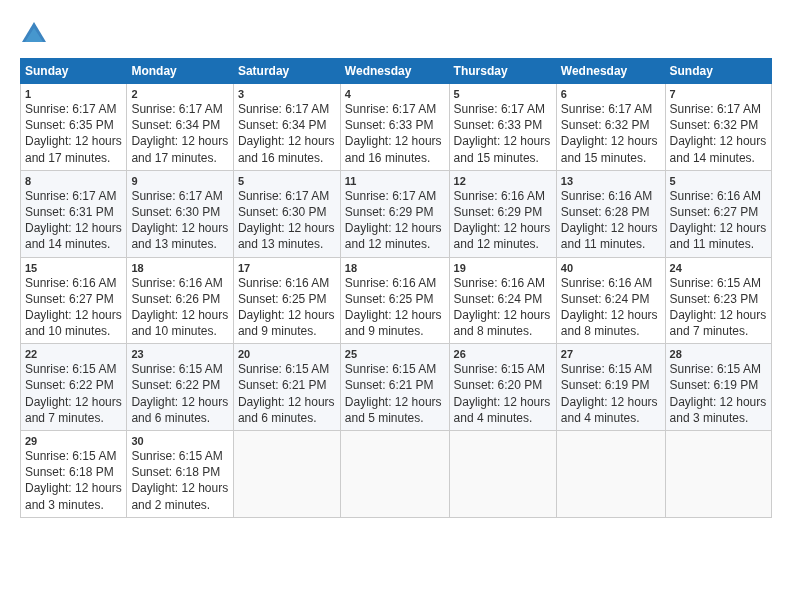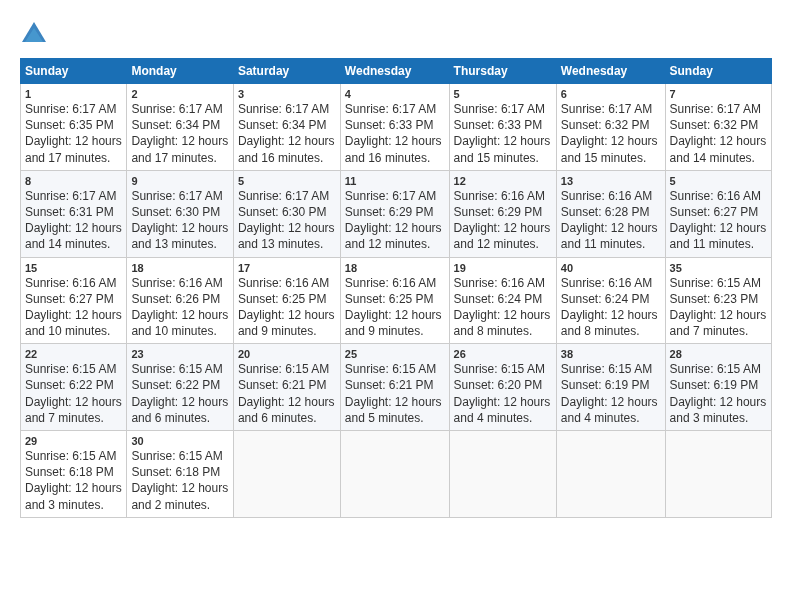--- a/index.html
+++ b/index.html
@@ -210,21 +210,21 @@
         </td>
           <td>
           <span class="day-num">19</span>
           <span class="day-info">Sunrise: 6:16 AM<br>Sunset: 6:24 PM<br>Daylight: 12 hours and 8 minutes.</span>
         </td>
           <td>
           <span class="day-num">40</span>
           <span class="day-info">Sunrise: 6:16 AM<br>Sunset: 6:24 PM<br>Daylight: 12 hours and 8 minutes.</span>
         </td>
           <td>
-          <span class="day-num">35</span>
+          <span class="day-num">24</span>
           <span class="day-info">Sunrise: 6:15 AM<br>Sunset: 6:23 PM<br>Daylight: 12 hours and 7 minutes.</span>
         </td>
         </tr>
         <tr>
           <td>
           <span class="day-num">22</span>
           <span class="day-info">Sunrise: 6:15 AM<br>Sunset: 6:22 PM<br>Daylight: 12 hours and 7 minutes.</span>
         </td>
           <td>
           <span class="day-num">23</span>
@@ -236,21 +236,21 @@
         </td>
           <td>
           <span class="day-num">25</span>
           <span class="day-info">Sunrise: 6:15 AM<br>Sunset: 6:21 PM<br>Daylight: 12 hours and 5 minutes.</span>
         </td>
           <td>
           <span class="day-num">26</span>
           <span class="day-info">Sunrise: 6:15 AM<br>Sunset: 6:20 PM<br>Daylight: 12 hours and 4 minutes.</span>
         </td>
           <td>
-          <span class="day-num">38</span>
+          <span class="day-num">27</span>
           <span class="day-info">Sunrise: 6:15 AM<br>Sunset: 6:19 PM<br>Daylight: 12 hours and 4 minutes.</span>
         </td>
           <td>
           <span class="day-num">28</span>
           <span class="day-info">Sunrise: 6:15 AM<br>Sunset: 6:19 PM<br>Daylight: 12 hours and 3 minutes.</span>
         </td>
         </tr>
         <tr>
           <td>
           <span class="day-num">29</span>

